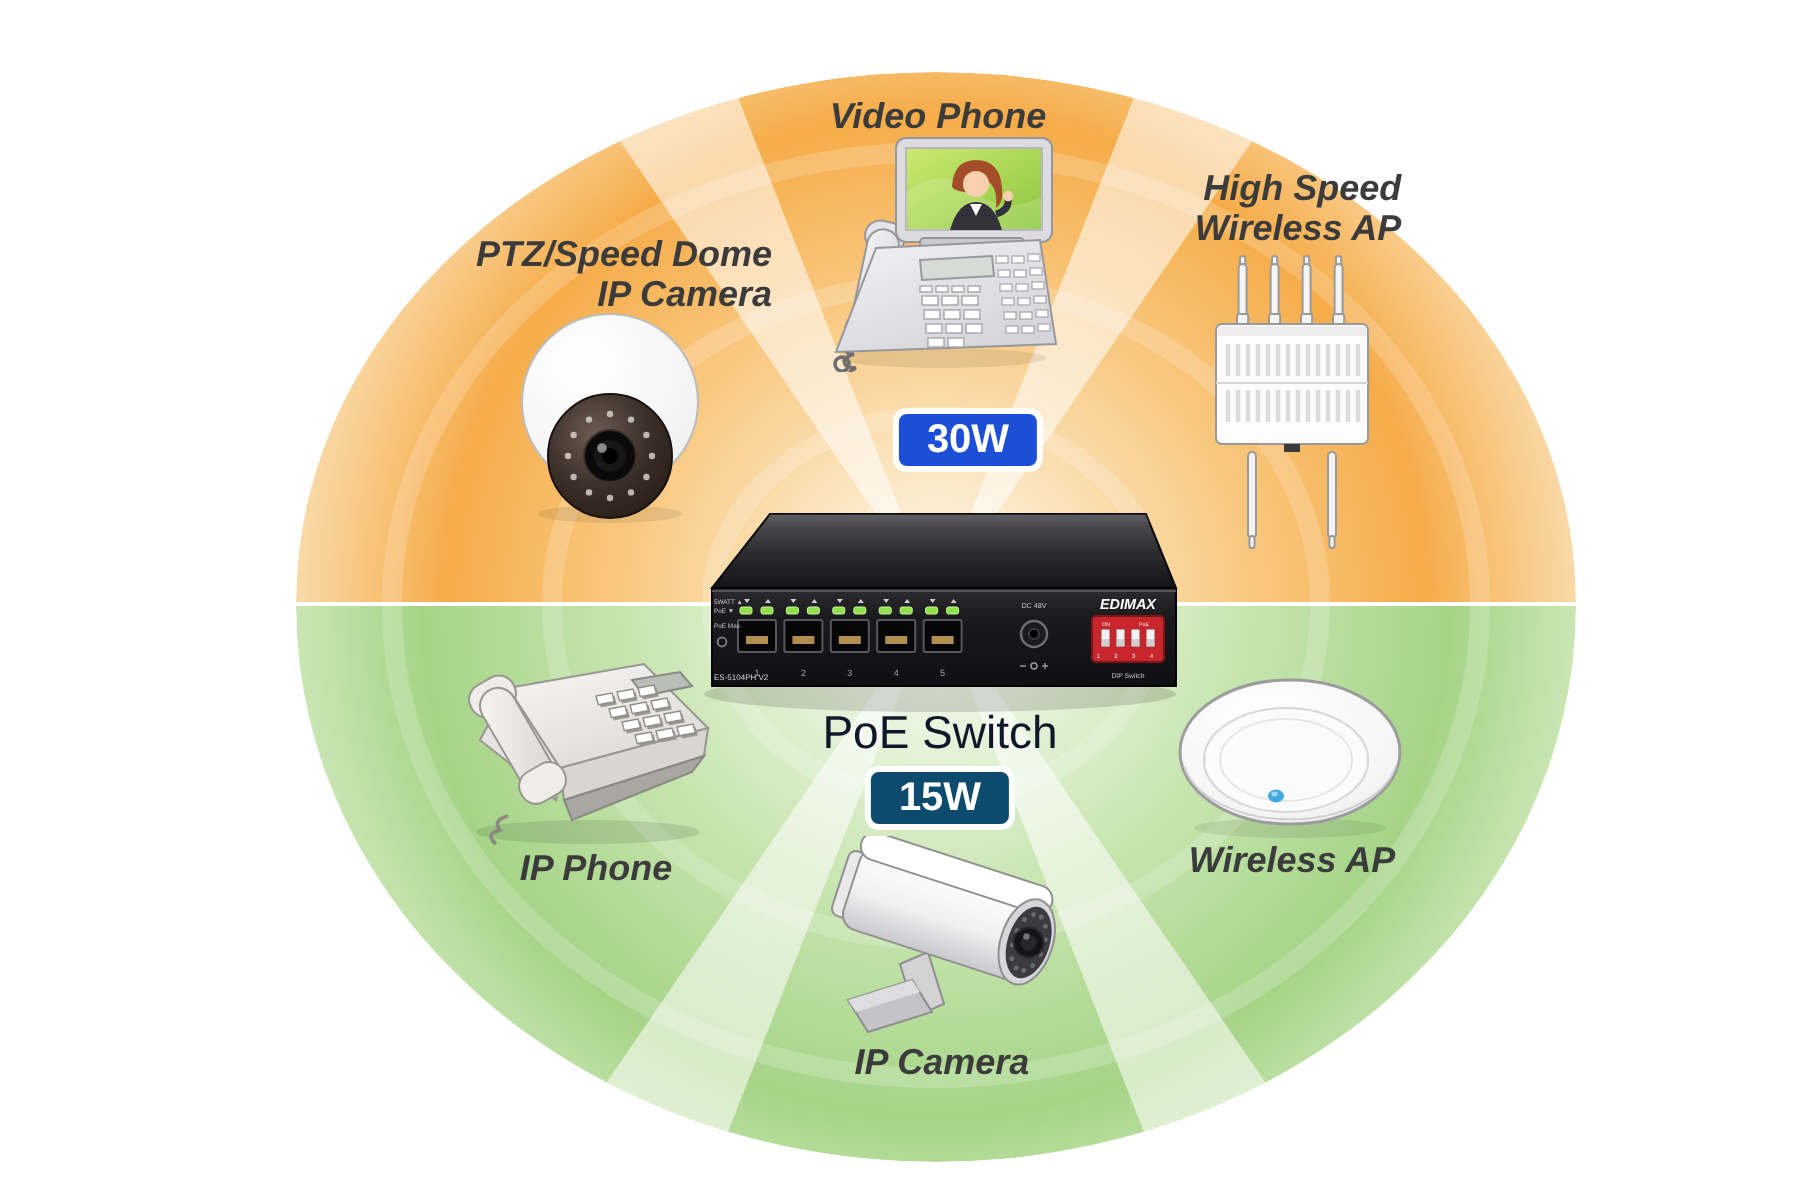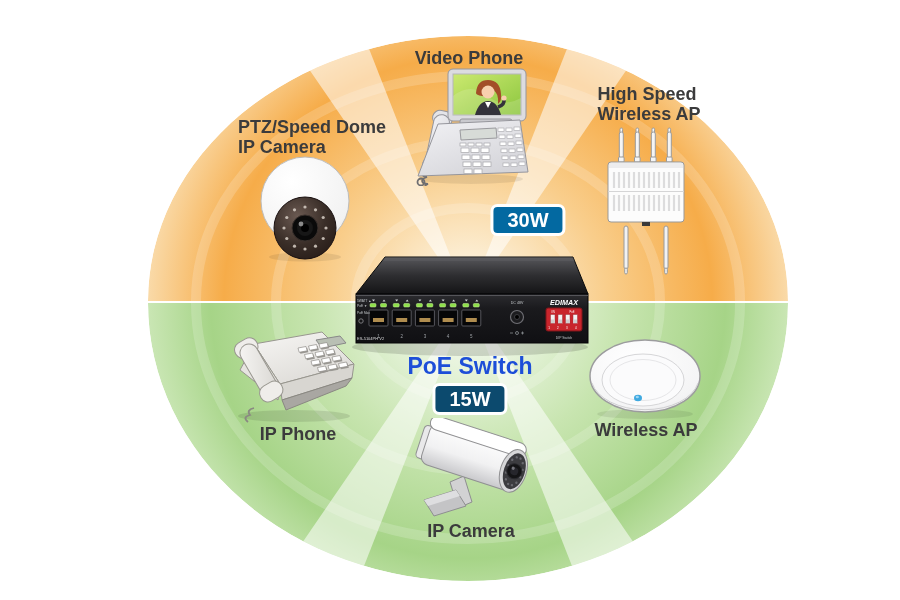--- a/index.html
+++ b/index.html
@@ -1,27 +1,27 @@
 <!DOCTYPE html>
 <html><head>
 <meta charset="utf-8">
 <style>
   html,body{margin:0;padding:0;background:#fff;}
   #stage{position:relative;width:900px;height:600px;overflow:hidden;background:#fff;
          font-family:"Liberation Sans",sans-serif;}
   #stage svg{position:absolute;display:block;}
-  .dev-label{position:absolute;transform:translateX(-50%);text-align:left;
-             font-weight:bold;font-size:18px;line-height:1.12;
+  .dev-label{position:absolute;transform:translateX(-50%);text-align:right;
+             font-style:italic;font-weight:bold;font-size:18px;line-height:1.12;
              color:#3B3B3C;white-space:nowrap;}
-  .center-label{position:absolute;transform:translateX(-50%);font-weight:bold;
-                font-size:23px;color:#1d4ed8;white-space:nowrap;}
+  .center-label{position:absolute;transform:translateX(-50%);font-weight:normal;
+                font-size:23px;color:#0f172a;white-space:nowrap;}
   .badge{position:absolute;transform:translate(-50%,-50%);color:#fff;font-weight:bold;
          font-size:20px;line-height:24px;padding:1px 14px;border:3px solid #fff;
          border-radius:7px;white-space:nowrap;}
-  .badge-orange{background:#0369a1;margin-left:44px;}
+  .badge-orange{background:#1d4ed8;}
   .badge-green{background:#0c4a6e;}
 </style>
 </head>
 <body>
 
 <div id="stage">
 
   <svg width="900" height="600" viewBox="0 0 900 600" style="left:0;top:0">
     <defs>
       <radialGradient id="gO" gradientUnits="userSpaceOnUse" cx="468" cy="301" r="330">

